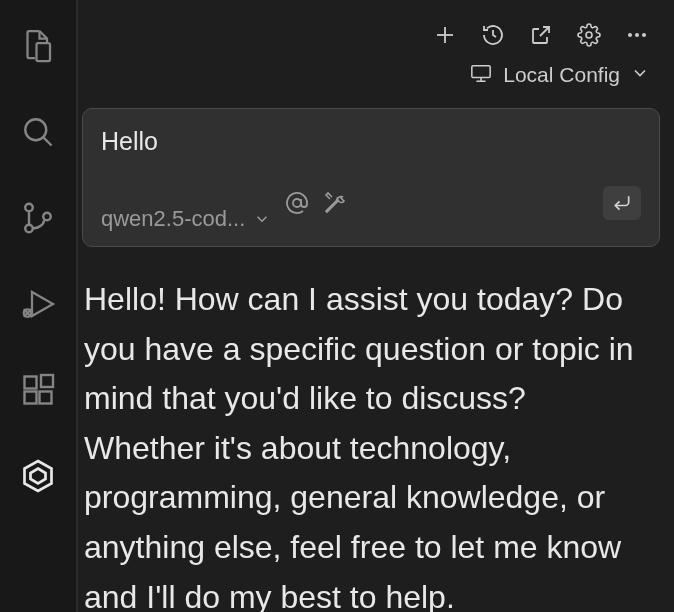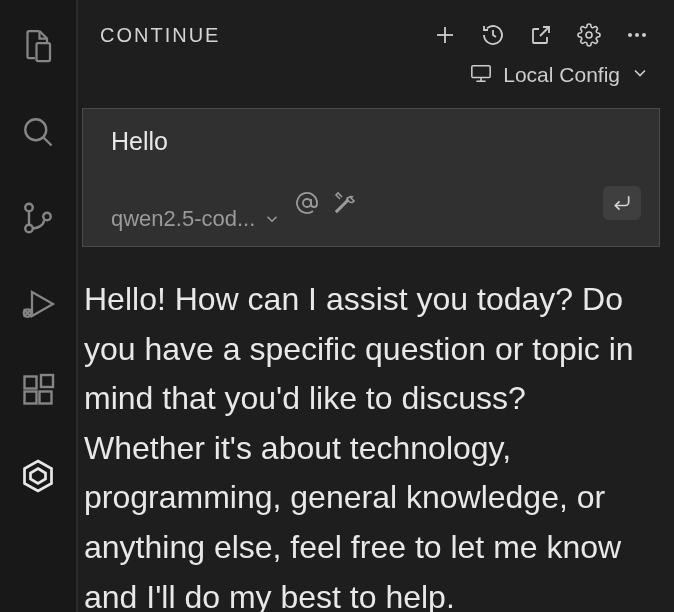--- a/index.html
+++ b/index.html
@@ -82,22 +82,22 @@
     color: #cccccc;
   }
   .config-chevron { color: #cccccc; }
   .config-chevron svg { width: 20px; height: 20px; }
 
   
   .input-card {
     margin: 0 0 0 4px;
     background: #303031;
     border: 1px solid #4a4a4a;
-    border-radius: 0;
-    padding: 18px 18px 14px 28px;
+    border-radius: 10px;
+    padding: 18px 18px 14px 18px;
   }
   .input-text {
     font-size: 25px;
     color: #e8e8e8;
     margin-bottom: 18px;
   }
   .input-controls {
     display: flex;
     align-items: center;
     gap: 14px;
@@ -199,21 +199,20 @@
     <div class="activity-item active">
       <svg viewBox="0 0 24 24" fill="none" stroke="currentColor" stroke-width="1.8">
           <polygon points="12,2 21,7 21,17 12,22 3,17 3,7"></polygon>
           <polygon points="12,7 17,10 17,14 12,17 7,14 7,10"></polygon>
         </svg>
     </div>
   </div>
 
   <div class="panel">
     <div class="header-row">
-      <div class="panel-title">CONTINUE</div>
       <div class="header-spacer"></div>
       <div class="header-actions">
         <div class="header-icon">
           <svg viewBox="0 0 24 24" fill="none" stroke="currentColor" stroke-width="1.8">
               <line x1="12" y1="4" x2="12" y2="20"></line>
               <line x1="4" y1="12" x2="20" y2="12"></line>
             </svg>
         </div>
         <div class="header-icon">
           <svg viewBox="0 0 24 24" fill="none" stroke="currentColor" stroke-width="1.8">

